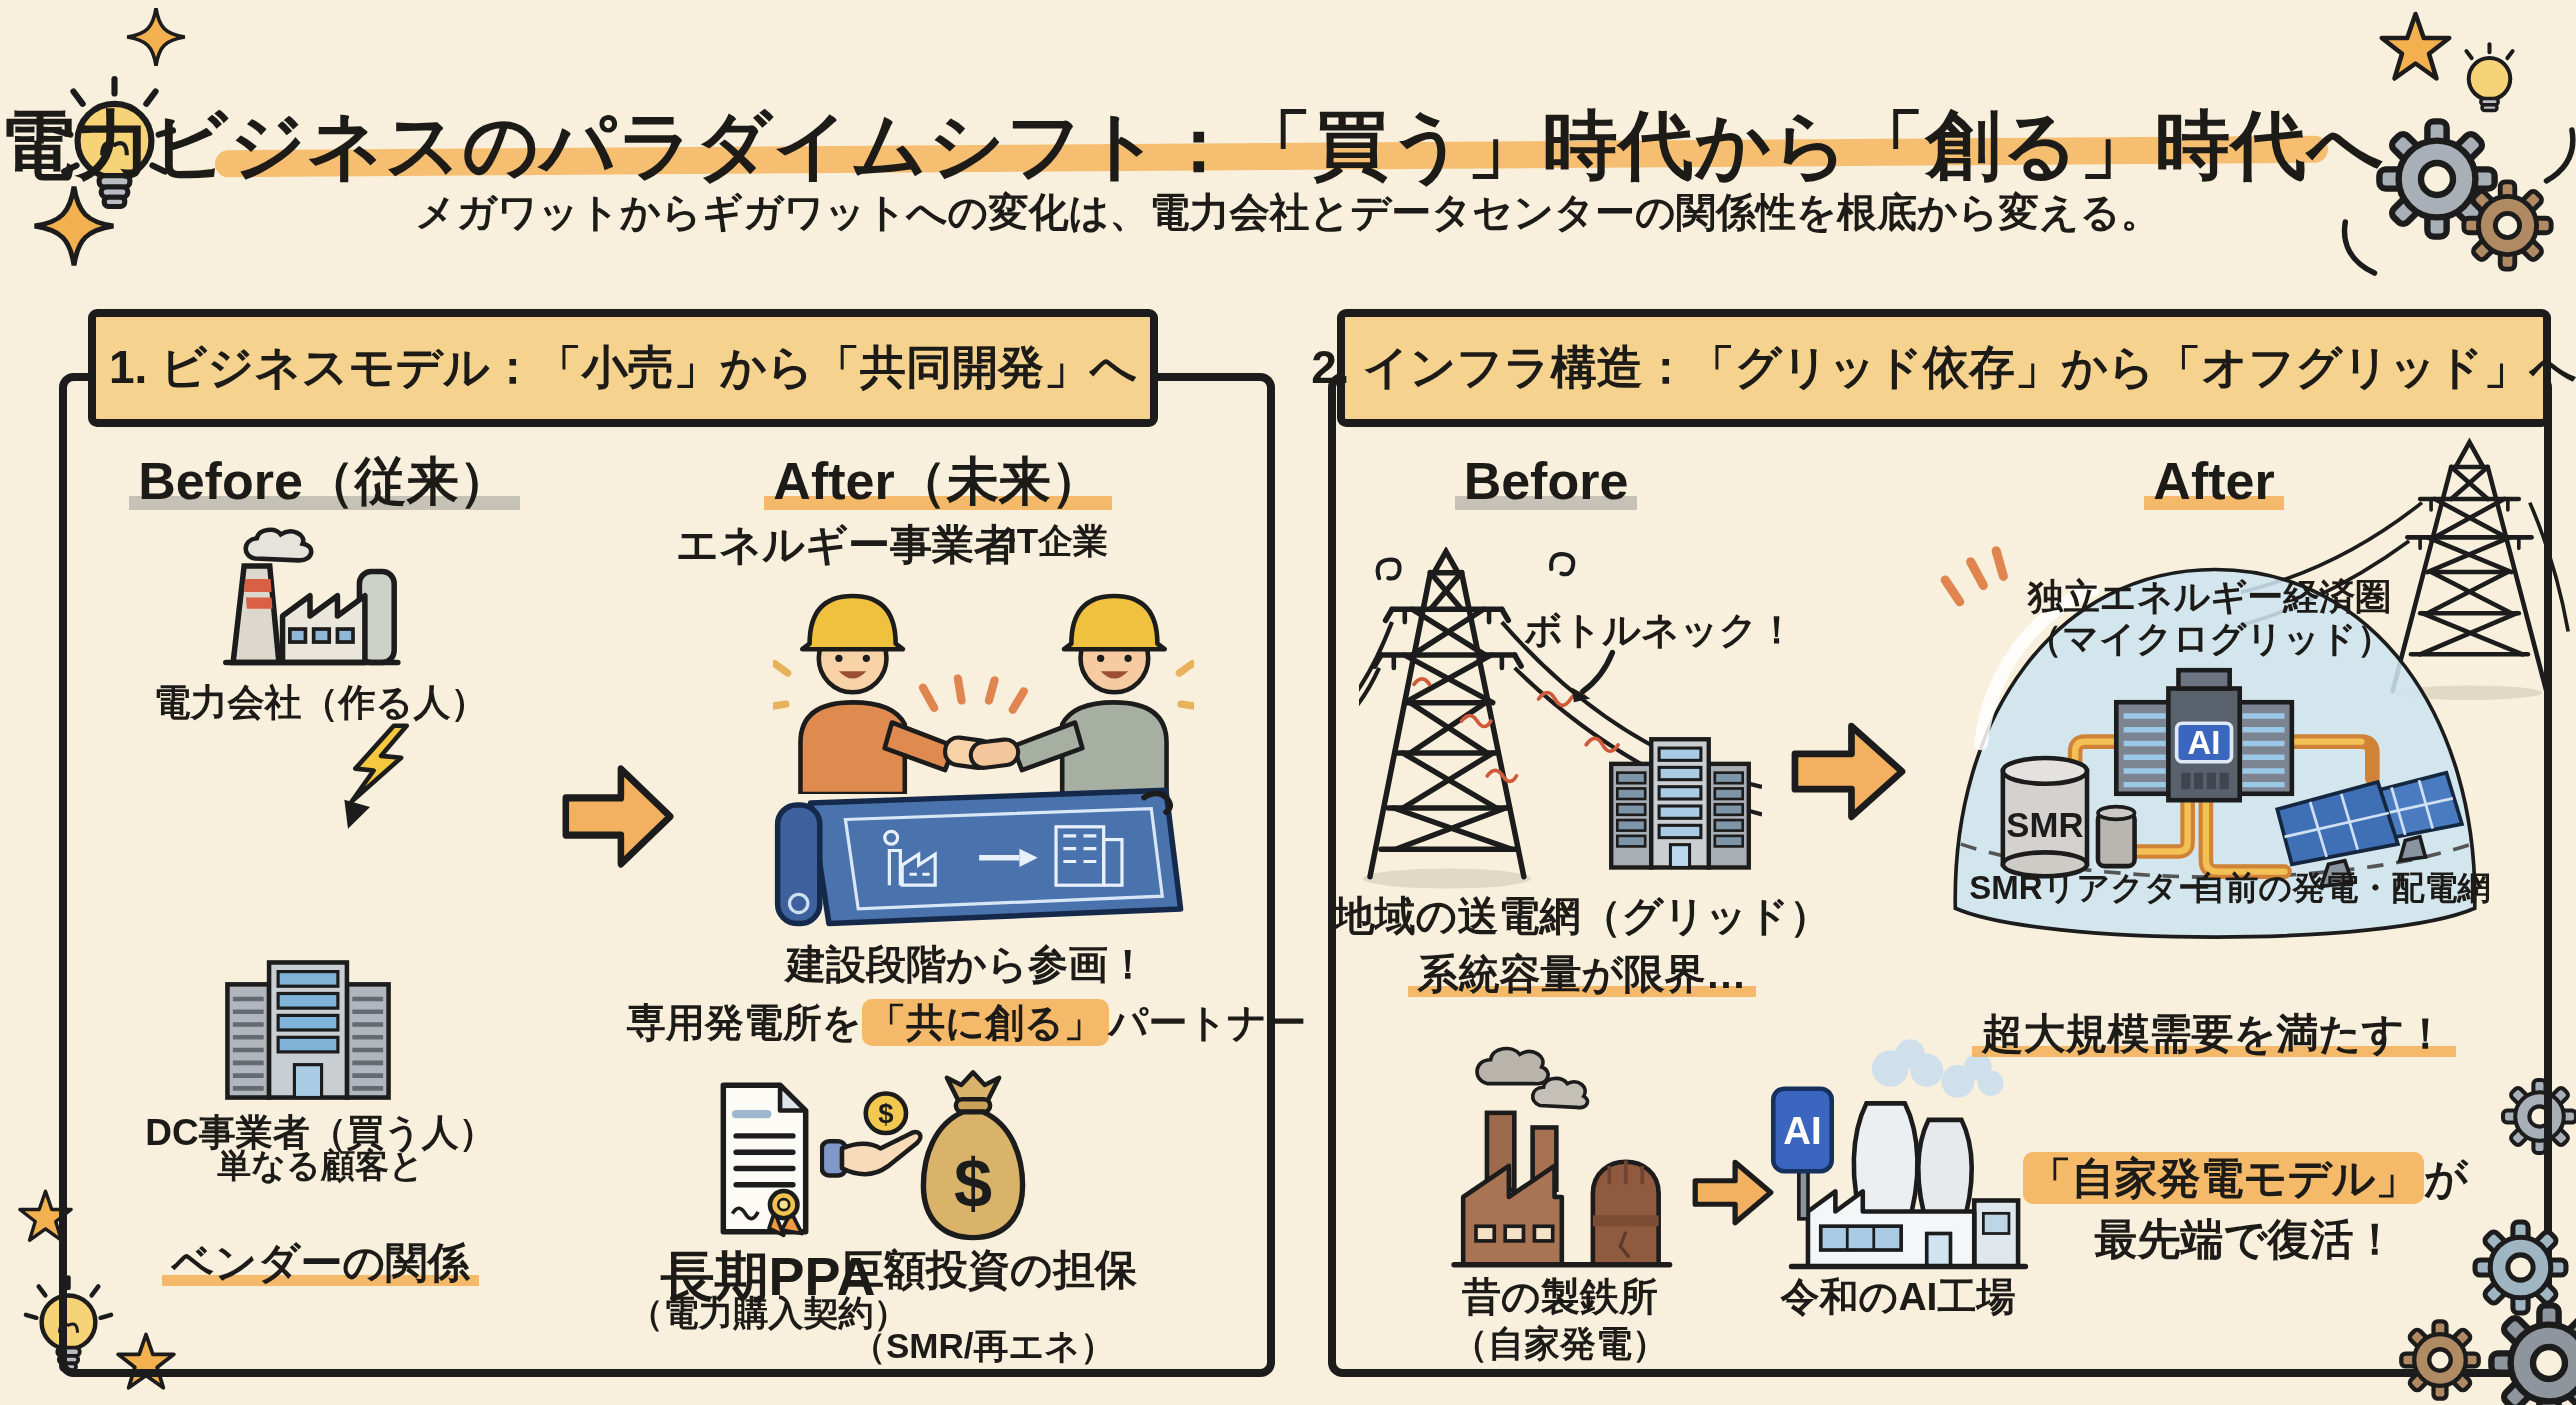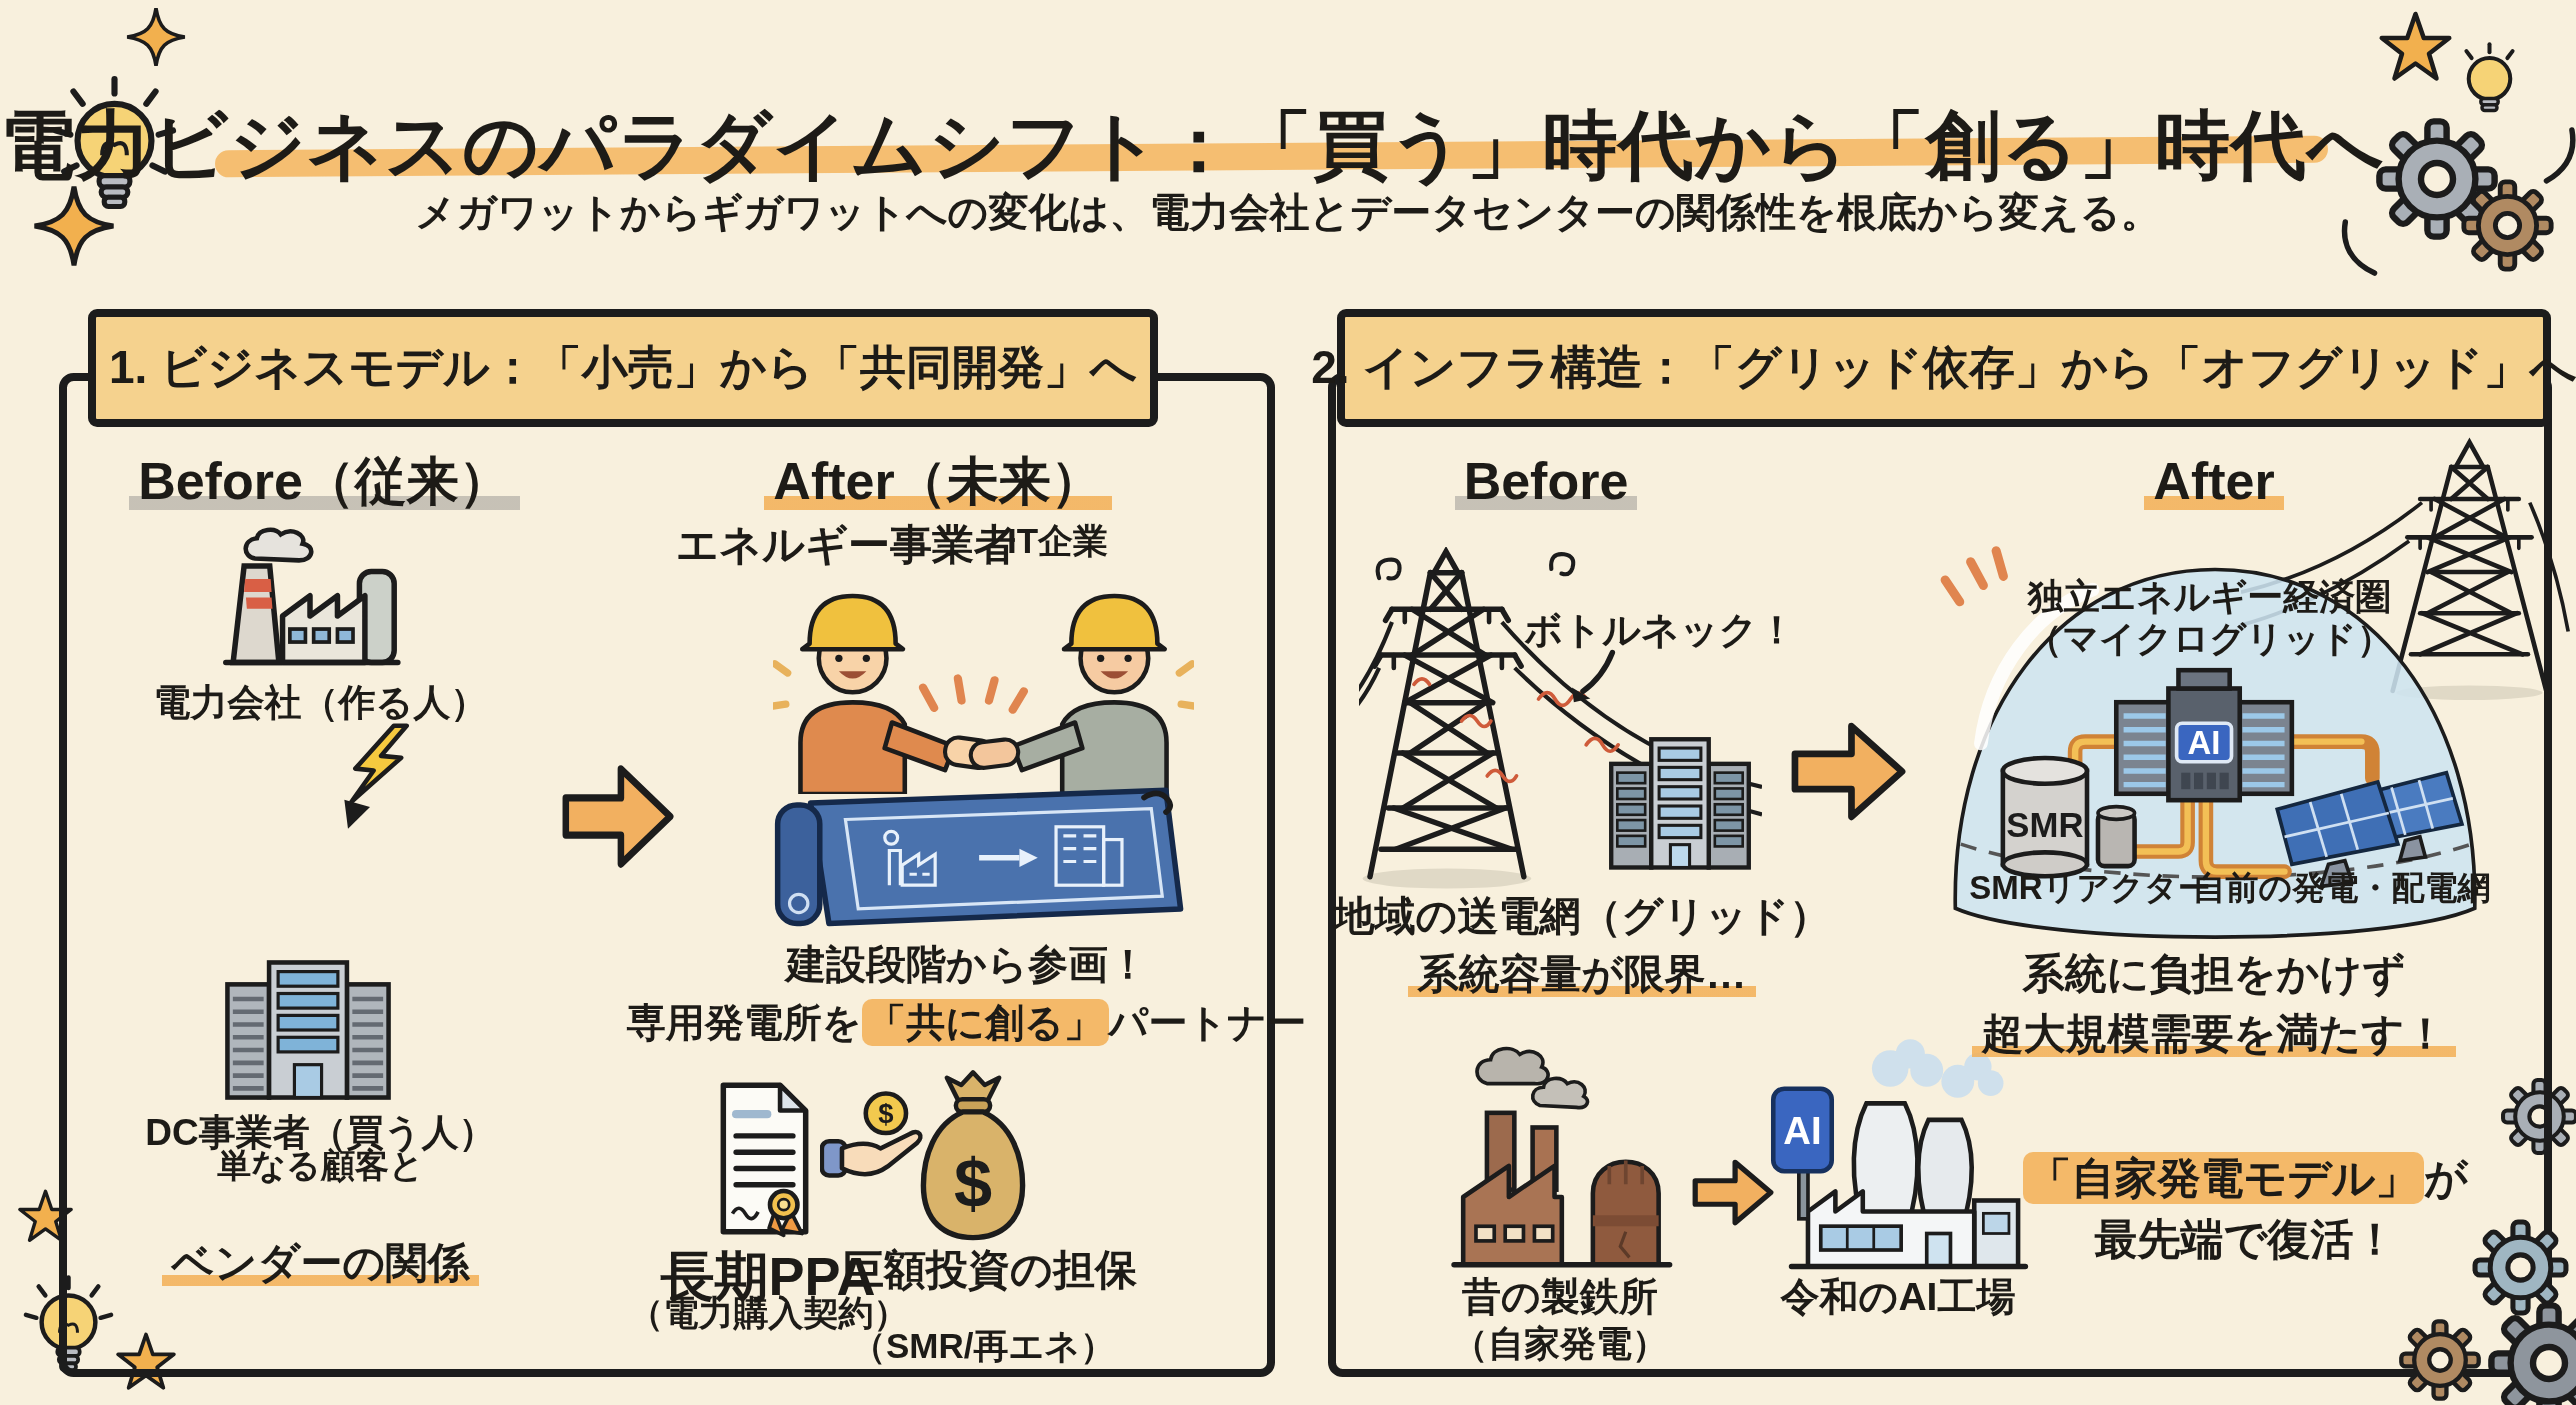--- a/index.html
+++ b/index.html
@@ -502,21 +502,20 @@
     <polygon points="416,352 434,348 442,372 408,376" fill="#8a93a0" stroke="#1c1c1c" stroke-width="4"></polygon>
 
     <text x="106" y="322" text-anchor="middle" font-size="38" font-weight="900" fill="#1c1c1c">SMR</text>
     <text x="280" y="232" text-anchor="middle" font-size="36" font-weight="900" fill="#ffffff">AI</text>
   </svg>
 
   <div class="abs txt z3" style="left:1981px;top:576px;width:457px;font-size:36px;">独立エネルギー経済圏</div>
   <div class="abs txt z3" style="left:1981px;top:618px;width:457px;font-size:36px;">（マイクログリッド）</div>
   <div class="abs txt z3" style="left:1953px;top:869px;width:274px;font-size:33px;">SMRリアクター</div>
   <div class="abs txt z3" style="left:2186px;top:869px;width:311px;font-size:33px;">自前の発電・配電網</div>
-  <div class="abs txt z3" style="left:1958px;top:950px;width:512px;font-size:42px;">系統に負担をかけず</div>
   <div class="abs txt z3" style="left:1958px;top:1010px;width:512px;font-size:42px;"><span class="ul-or">超大規模需要を満たす！</span></div>
 
   <svg class="abs z2" style="left:1423px;top:1036px;" width="274" height="236" viewBox="0 0 300 258" preserveAspectRatio="none">
     <path d="M70,52 c-16,-4 -14,-26 4,-26 c2,-14 24,-16 32,-6 c14,-8 30,2 24,14 c12,4 8,20 -8,18 Z" fill="#b8b4ac" stroke="#1c1c1c" stroke-width="4"></path>
     <path d="M128,76 c-12,-4 -10,-20 4,-20 c2,-12 20,-12 26,-4 c12,-6 24,4 18,14 c8,4 4,14 -8,12 Z" fill="#c4c0b8" stroke="#1c1c1c" stroke-width="4"></path>
     <rect x="70" y="84" width="30" height="84" fill="#9c6a4d" stroke="#1c1c1c" stroke-width="5"></rect>
     <rect x="120" y="100" width="26" height="68" fill="#a87252" stroke="#1c1c1c" stroke-width="5"></rect>
     <path d="M44,250 V176 L94,142 V176 L144,142 V176 H152 V250 Z" fill="#a97454" stroke="#1c1c1c" stroke-width="5" stroke-linejoin="round"></path>
     <g fill="#f3e2c6" stroke="#1c1c1c" stroke-width="4">
         <rect x="58" y="208" width="20" height="16"></rect>

